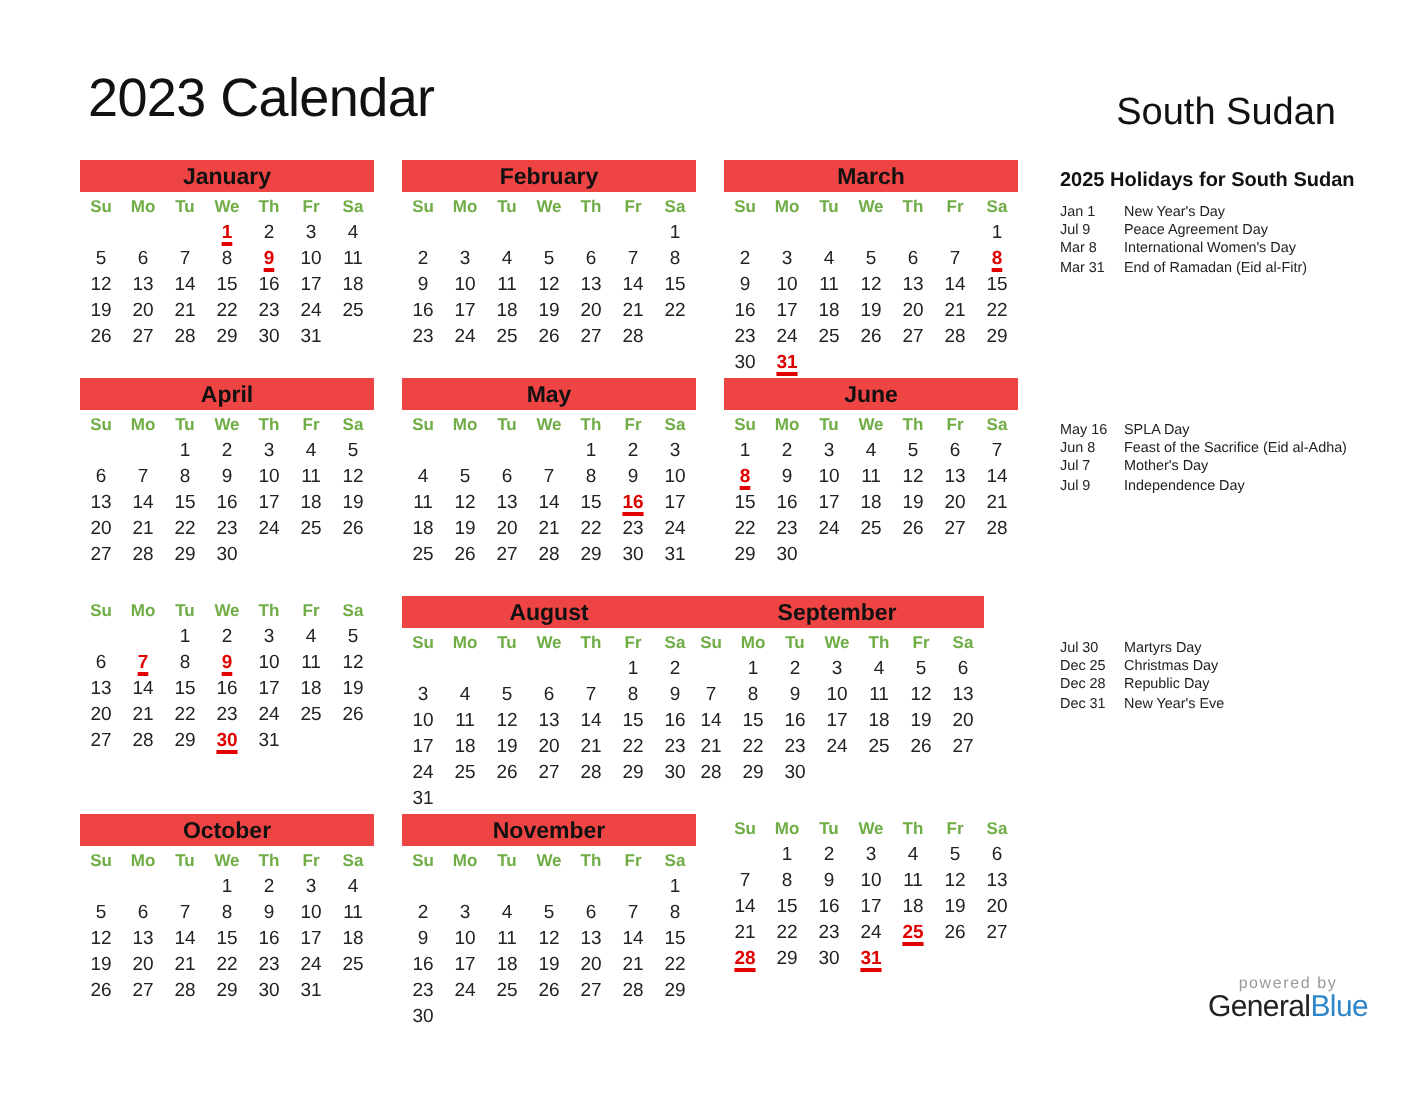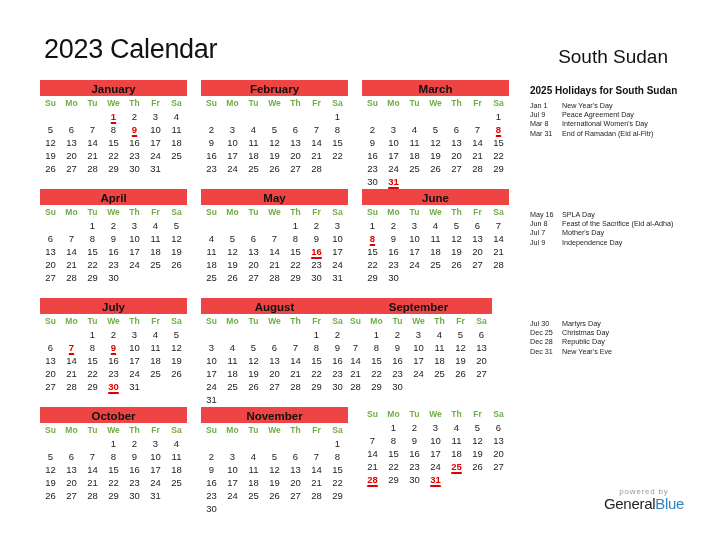--- a/index.html
+++ b/index.html
@@ -298,21 +298,20 @@
         <div class="d">24</div>
         <div class="d">25</div>
         <div class="d">26</div>
         <div class="d">27</div>
         <div class="d">28</div>
         <div class="d">29</div>
         <div class="d">30</div>
       </div>
     </div>
     <div class="month" style="left: 40px; top: 298px;">
-      <div class="mhead">July</div>
       <div class="grid">
         <div class="wd">Su</div>
         <div class="wd">Mo</div>
         <div class="wd">Tu</div>
         <div class="wd">We</div>
         <div class="wd">Th</div>
         <div class="wd">Fr</div>
         <div class="wd">Sa</div>
         <div class="d"></div>
         <div class="d"></div>

